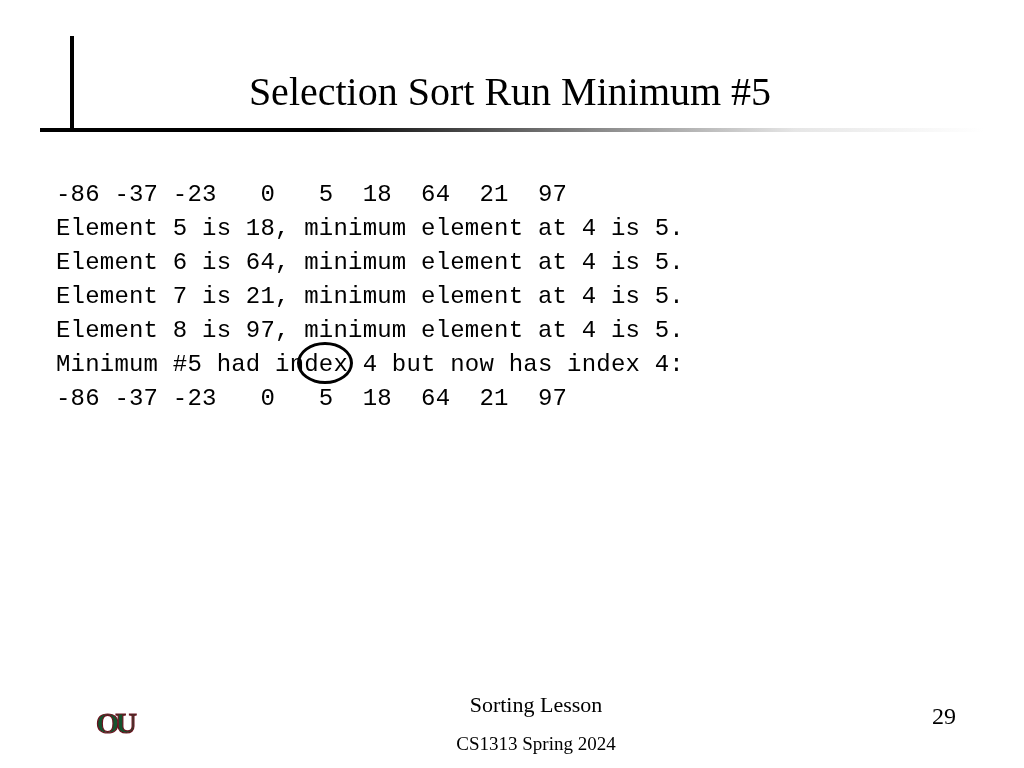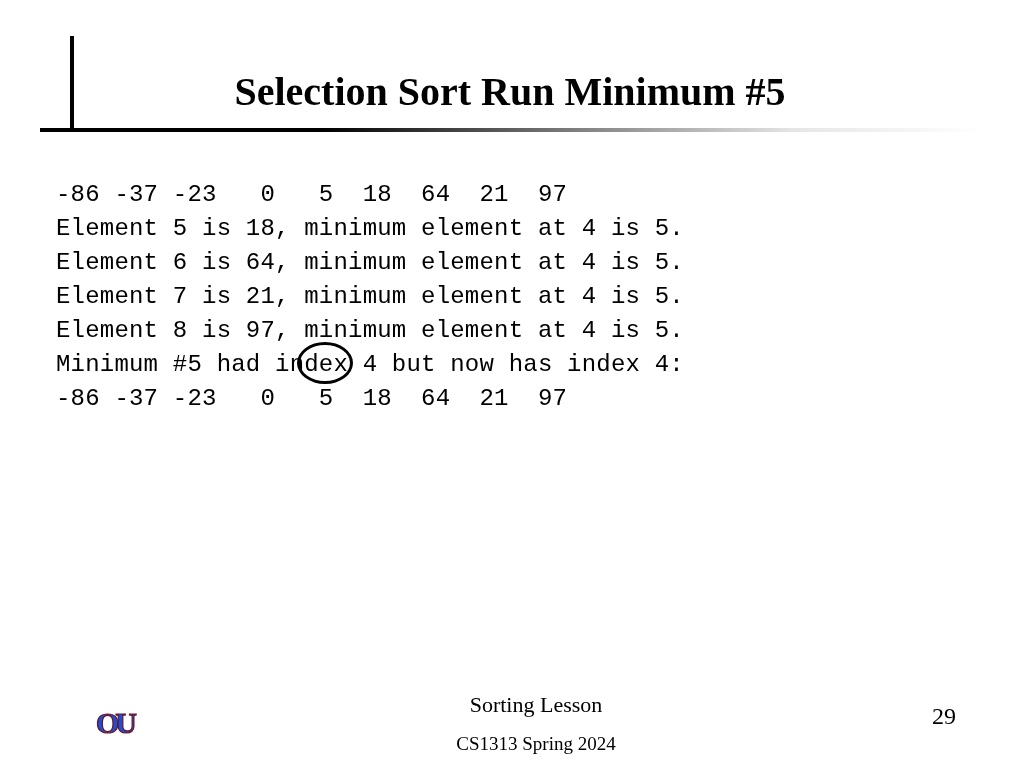--- a/index.html
+++ b/index.html
@@ -26,21 +26,21 @@
     height: 96px;
     border-left: 4px solid #000;
   }
   .title {
     position: absolute;
     left: 0;
     right: 4px;
     top: 68px;
     text-align: center;
     font-size: 40px;
-    font-weight: bold;
+    font-weight: normal;
   }
   .title-rule-h {
     position: absolute;
     left: 40px;
     top: 128px;
     width: 944px;
     height: 4px;
     background: linear-gradient(to right, #000 0%, #000 30%, #777 55%, #e6e6e6 80%, #ffffff 100%);
   }
   .body {
@@ -68,21 +68,21 @@
     bottom: 26px;
     height: 50px;
   }
   .ou-logo {
     position: absolute;
     left: 96px;
     bottom: 2px;
     font-family: Georgia, "Times New Roman", serif;
     font-weight: 900;
     font-size: 30px;
-    color: #1d4ed8;
+    color: #14532d;
     -webkit-text-stroke: 1.2px #6a121f;
     letter-spacing: -4px;
     user-select: none;
   }
   .footer-center {
     position: absolute;
     left: 0;
     right: 0;
     text-align: center;
     padding-left: 48px;

